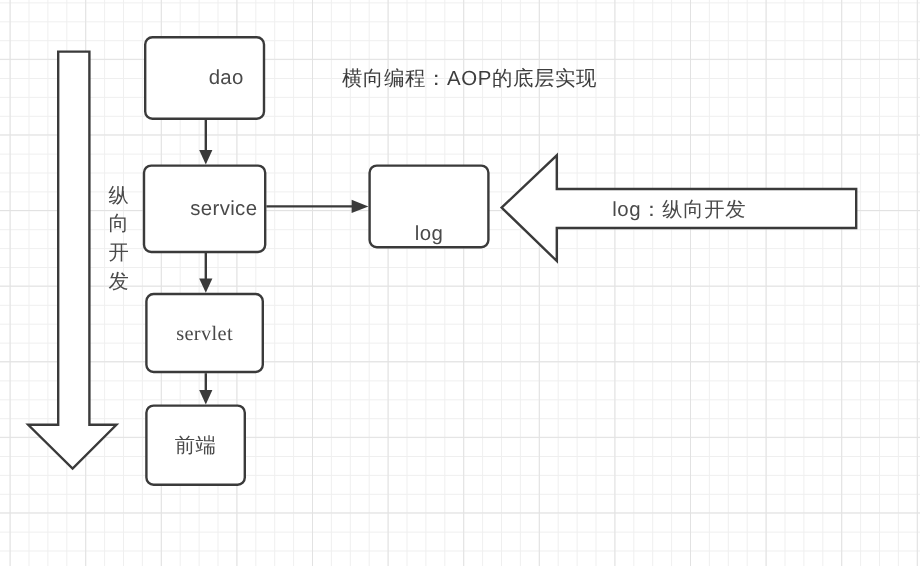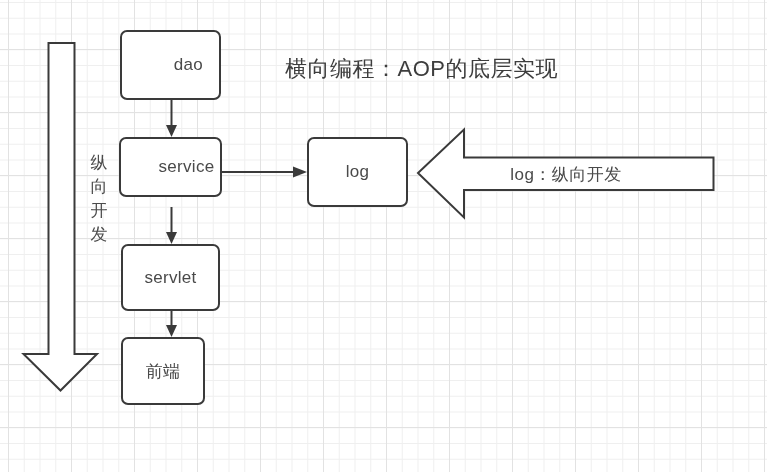--- a/index.html
+++ b/index.html
@@ -28,27 +28,27 @@
   svg.arrows .outline{fill:#ffffff;stroke:var(--stroke);stroke-width:2;stroke-linejoin:miter;}
   svg.arrows .edge-line{fill:none;stroke:var(--stroke);stroke-width:2;}
   svg.arrows .edge-head{fill:var(--stroke);stroke:none;}
   .node{
     position:absolute;background:#ffffff;
     border:2px solid var(--stroke);border-radius:7px;
     display:flex;align-items:center;justify-content:center;
   }
   .node-label{font-size:17px;color:var(--label);letter-spacing:0.3px;}
   #node-dao{left:120px;top:30px;width:101px;height:70px;padding-left:36px;}
-  #node-service{left:119px;top:137px;width:103px;height:60px;padding-left:32px;}
-  #node-servlet{left:121px;top:244px;width:99px;height:67px;}
+  #node-service{left:119px;top:137px;width:103px;height:74px;padding-left:32px;}
+  #node-servlet{left:121px;top:244px;width:99px;height:67px;font-family:Liberation Serif, serif;}
   #node-frontend{left:121px;top:337px;width:84px;height:68px;}
-  #node-log{left:307px;top:137px;width:101px;height:70px;}
+  #node-log{left:307px;top:137px;width:101px;height:70px;align-items:flex-end;}
   .title-text{
     position:absolute;left:285px;top:54px;
-    font-size:22px;color:var(--title);letter-spacing:0.5px;white-space:nowrap;
+    font-size:17px;color:var(--title);letter-spacing:0.5px;white-space:nowrap;
   }
   .vertical-arrow-label{
     position:absolute;left:51px;top:151px;width:20px;
     font-size:17px;line-height:24px;color:var(--label);
     text-align:center;word-break:break-all;margin-left:38px;
   }
   .callout-label{
     position:absolute;left:418px;top:158px;width:296px;height:32px;
     display:flex;align-items:center;justify-content:center;
     font-size:17px;color:var(--label);letter-spacing:0.5px;white-space:nowrap;

